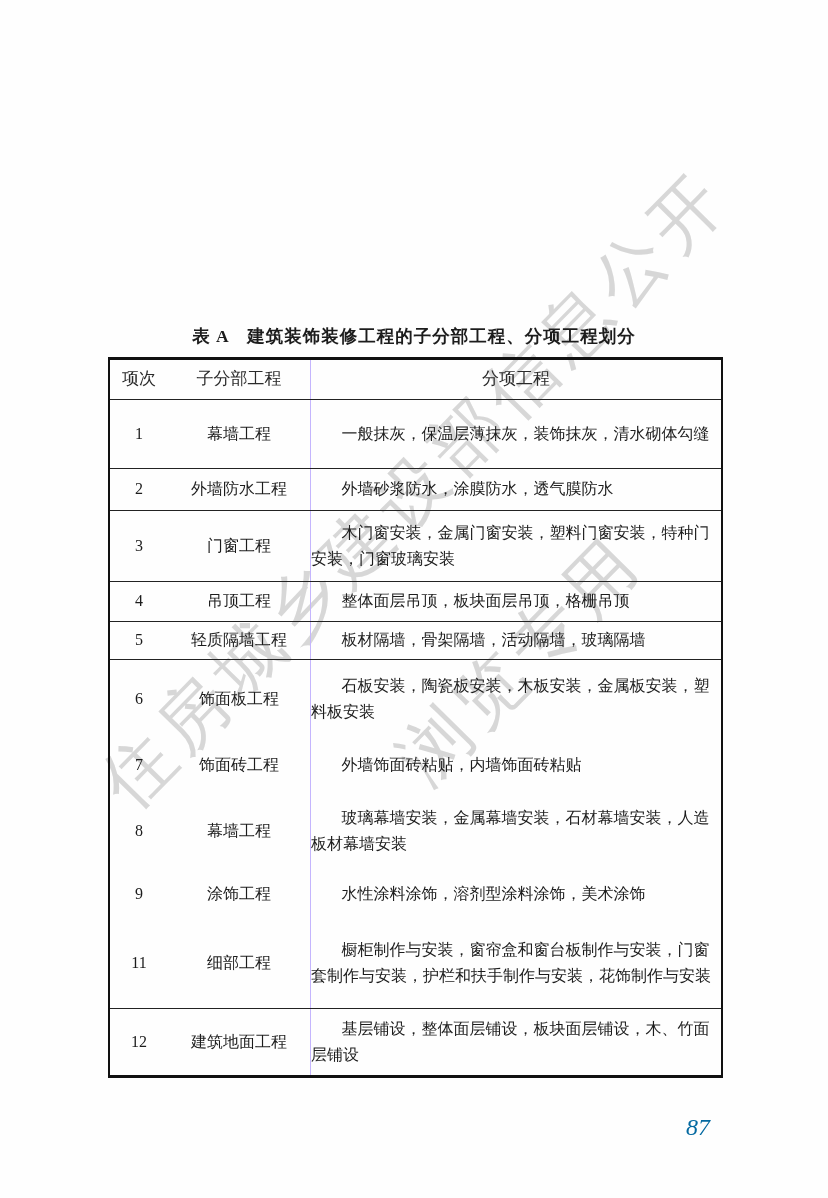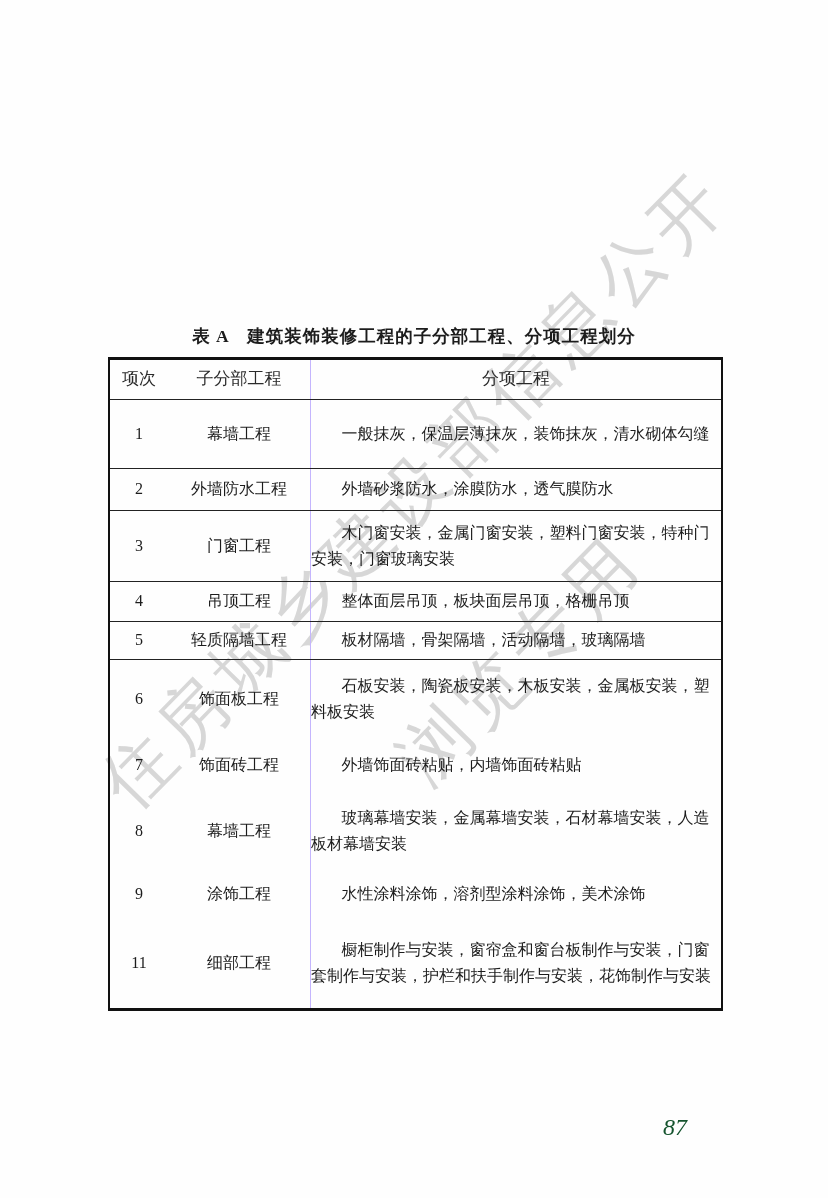--- a/index.html
+++ b/index.html
@@ -92,24 +92,24 @@
   .h62 td { height: 62px; } .h35 td { height: 35px; } .h64 td { height: 64px; }
   .h33 td { height: 33px; } .h31 td { height: 31px; } .h72 td { height: 72px; }
   .h48 td { height: 48px; } .h42 td { height: 42px; } .h38 td { height: 38px; }
   .h84 td { height: 84px; } .h60 td { height: 60px; }
   
   .page-number {
     position: absolute;
     left: 640px;
     top: 1114px;
     width: 70px;
-    text-align: center;
+    text-align: right;
     font-size: 24px;
     font-style: italic;
-    color: #14532d;
+    color: #0369a1;
   }
 </style>
 </head>
 <body>
 
 <div class="page">
 
   <div class="watermark wm-1" style="color: rgb(185, 185, 185);">住房城乡建设部信息公开</div>
   <div class="watermark wm-2" style="color: rgb(185, 185, 185);">浏览专用</div>
 
@@ -172,19 +172,24 @@
         <tr class="h42 no-line">
           <td class="col-no">9</td>
           <td class="col-sub">涂饰工程</td>
           <td class="col-items">水性涂料涂饰，溶剂型涂料涂饰，美术涂饰</td>
         </tr>
         <tr class="h84">
           <td class="col-no">11</td>
           <td class="col-sub">细部工程</td>
           <td class="col-items">橱柜制作与安装，窗帘盒和窗台板制作与安装，门窗套制作与安装，护栏和扶手制作与安装，花饰制作与安装</td>
         </tr>
+        <tr class="h60">
+          <td class="col-no">12</td>
+          <td class="col-sub">建筑地面工程</td>
+          <td class="col-items">基层铺设，整体面层铺设，板块面层铺设，木、竹面层铺设</td>
+        </tr>
       </tbody>
     </table>
 
     <div class="page-number">87</div>
 
   </div>
 </div>
 
 </body></html>

